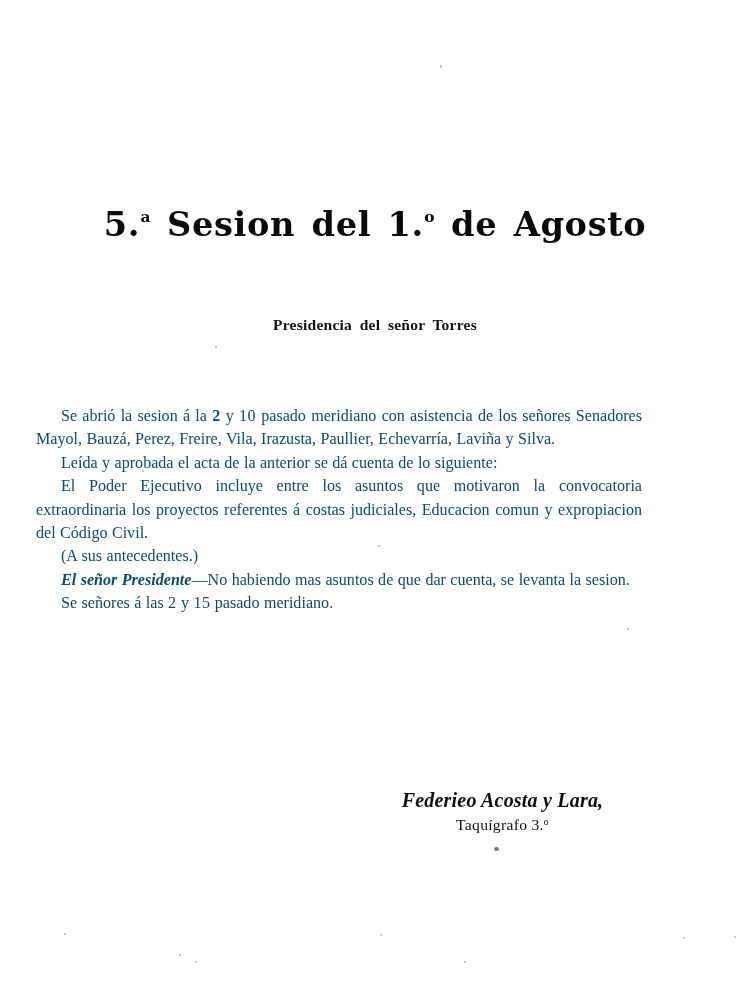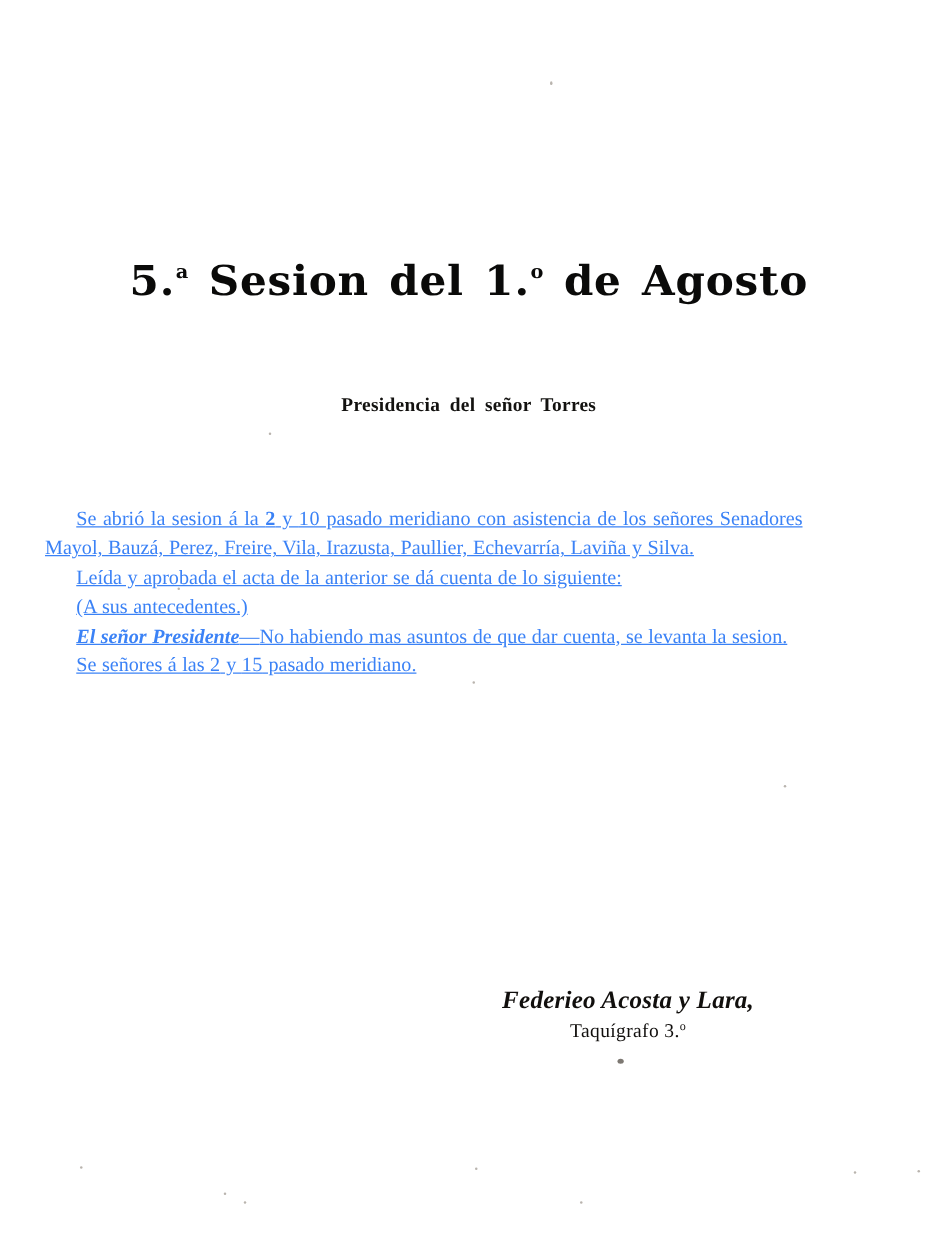--- a/index.html
+++ b/index.html
@@ -78,23 +78,22 @@
     width: 606px;
   }
 
   p.para {
     margin: 0;
     font-size: 16.1px;
     line-height: 23.4px;
     text-align: justify;
     text-justify: inter-word;
     text-indent: 25px;
-    color: #3b82f6;
+    color: #0c4a6e;
     word-spacing: 0.4px;
-    text-decoration: underline;
   }
 
   
   .fig {
     font-weight: 700;
     letter-spacing: 0.3px;
   }
   .fig-os {
     font-family: "Liberation Serif", serif;
     font-variant-numeric: oldstyle-nums;
@@ -165,20 +164,21 @@
   <div class="subtitle-block">
     <div class="doc-subtitle">Presidencia del señor Torres</div>
   </div>
 
   <div class="body-block">
 
     <p class="para"><span>Se abrió  la sesion  á la </span><span class="fig">2</span><span> y </span><span class="fig-os">10</span><span> pasado meridiano con  asistencia  de  los  señores Senadores Mayol, Bauzá, Perez, Freire,  Vila,  Irazusta,  Paullier,  Echevarría,  Laviña y  Silva.</span></p>
 
     <p class="para">Leída y aprobada el acta de la  anterior se dá cuenta  de lo siguiente:</p>
 
+    <p class="para">El Poder Ejecutivo   incluye  entre  los  asuntos  que  motivaron la convocatoria extraordinaria  los  proyectos  referentes  á   costas  judiciales, Educacion comun y expropiacion del Código  Civil.</p>
 
     <p class="para">(A sus antecedentes.)</p>
 
 
 
     <p class="para"><span class="speaker">El señor  Presidente</span><span>—</span><span>No habiendo mas  asuntos de que dar cuenta,  se levanta la sesion.</span></p>
 
     <p class="para"><span>Se señores á las </span><span class="fig-os">2</span><span> y </span><span class="fig-os">15</span><span> pasado  meridiano.</span></p>
 
   </div>

